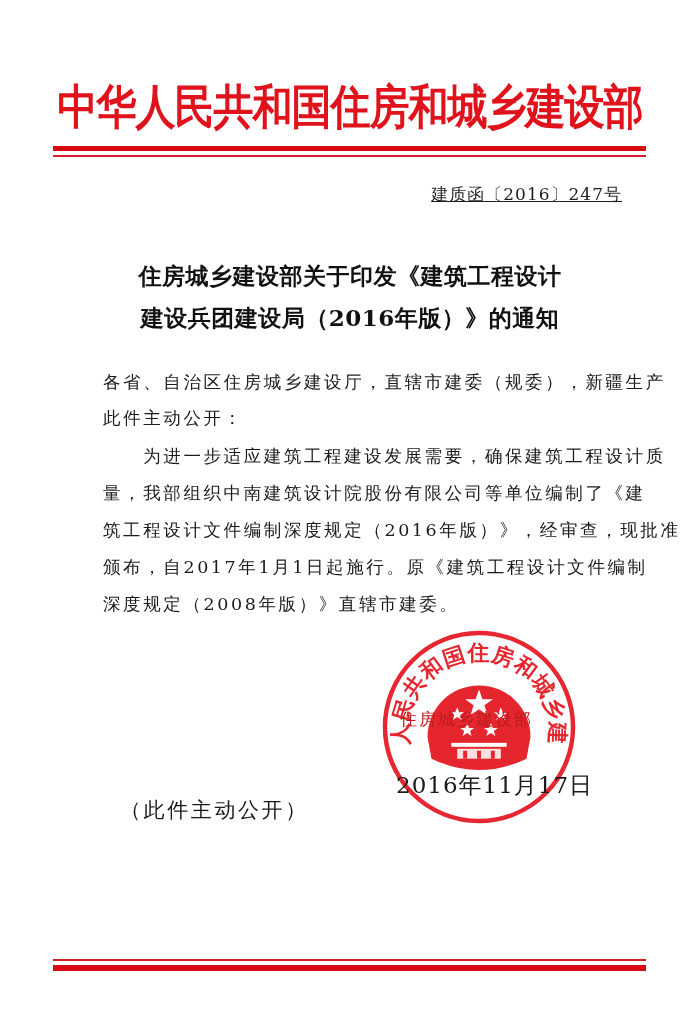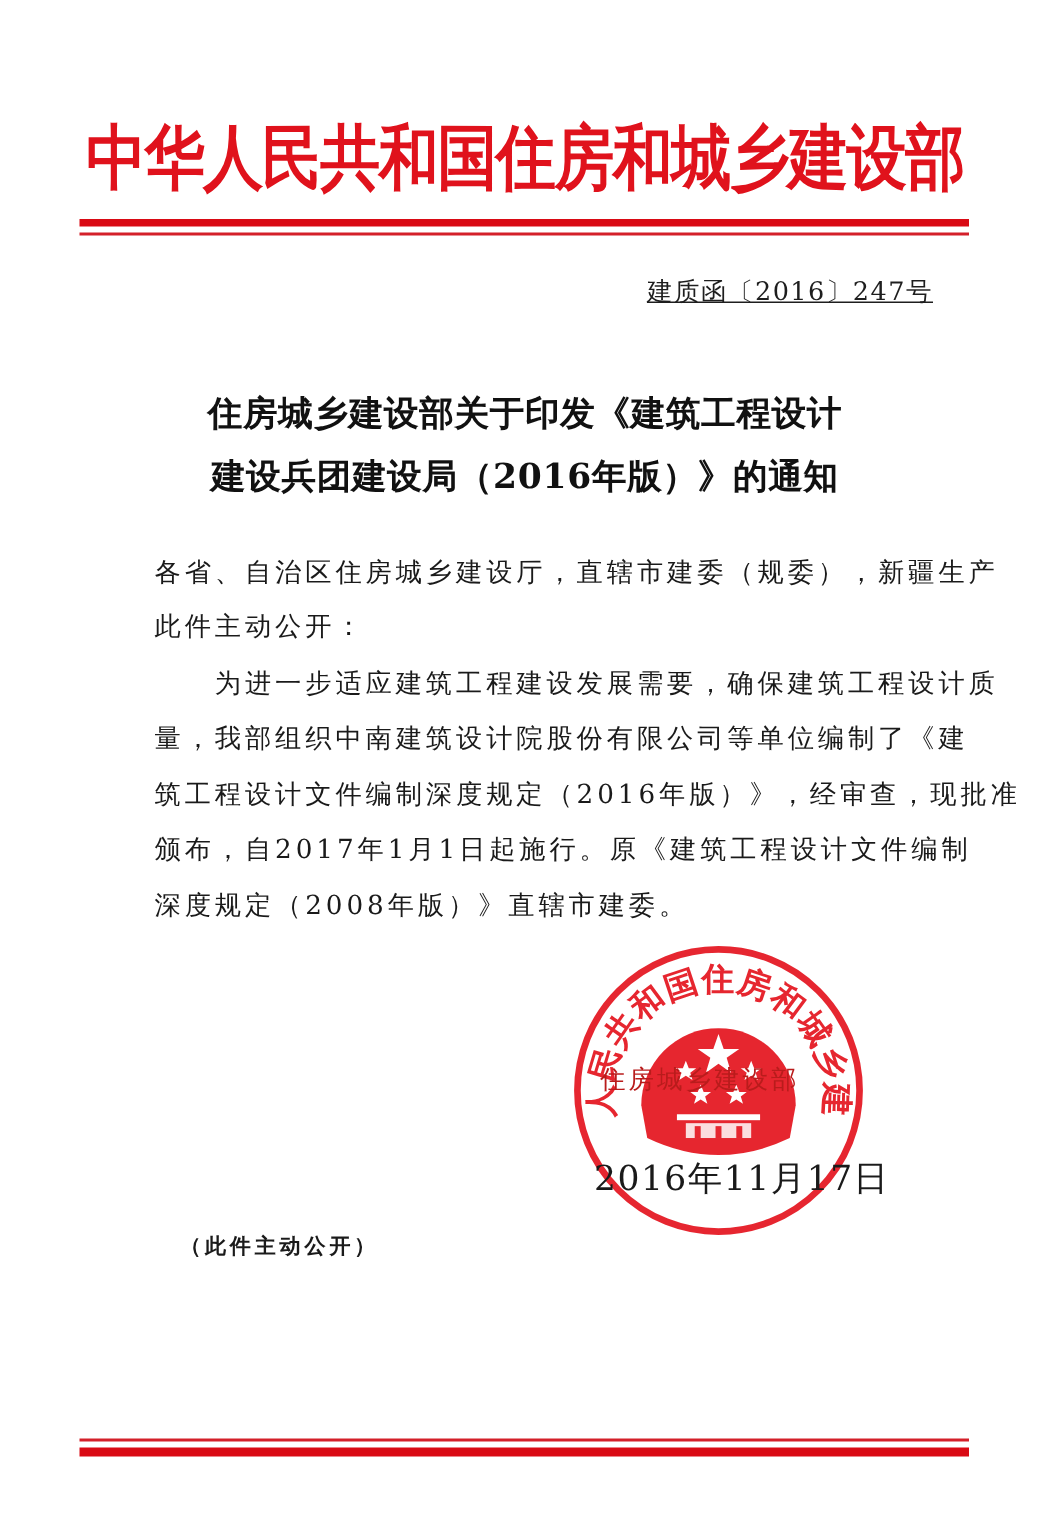--- a/index.html
+++ b/index.html
@@ -45,21 +45,21 @@
     }
     .sig {
       left: 400px; top: 708px; font-size: 17px; letter-spacing: 2px; color: #b91c1c;
       white-space: nowrap;
     }
     .sigdate {
       left: 396px; top: 770px; font-size: 23px; letter-spacing: 1px; color: #1a1a1a;
       white-space: nowrap;
     }
     .public-note {
-      left: 120px; top: 822px; font-size: 14px; letter-spacing: 2.6px; color: #1a1a1a; font-weight: bold;
+      left: 120px; top: 796px; font-size: 21px; letter-spacing: 2.6px; color: #1a1a1a;
     }
     .watermark {
       left: 518px; top: 1036px; font-family: "DejaVu Sans", "Liberation Sans", sans-serif;
       font-size: 27px; font-weight: bold; color: #2bb3a3; letter-spacing: 1px;
       font-style: italic;
     }
   </style>
 </head>
 <body>
 

